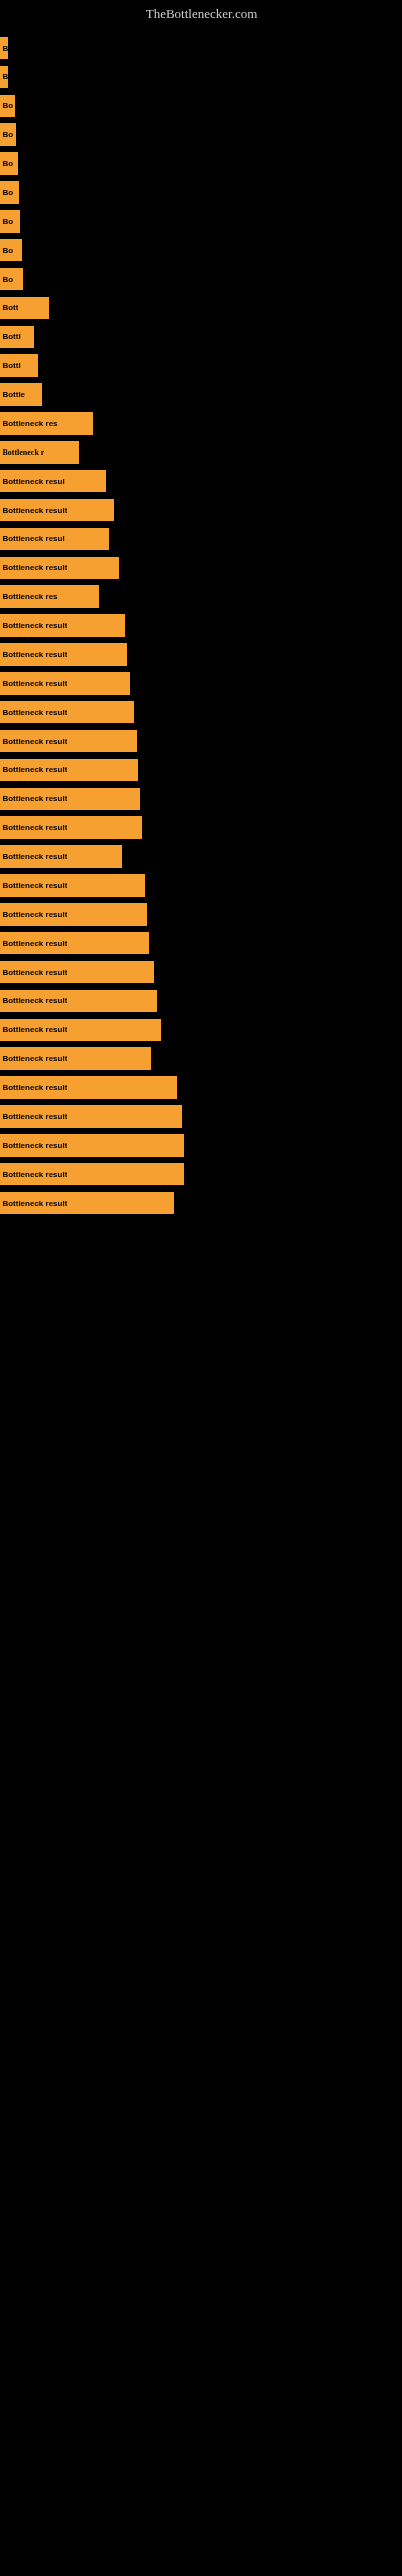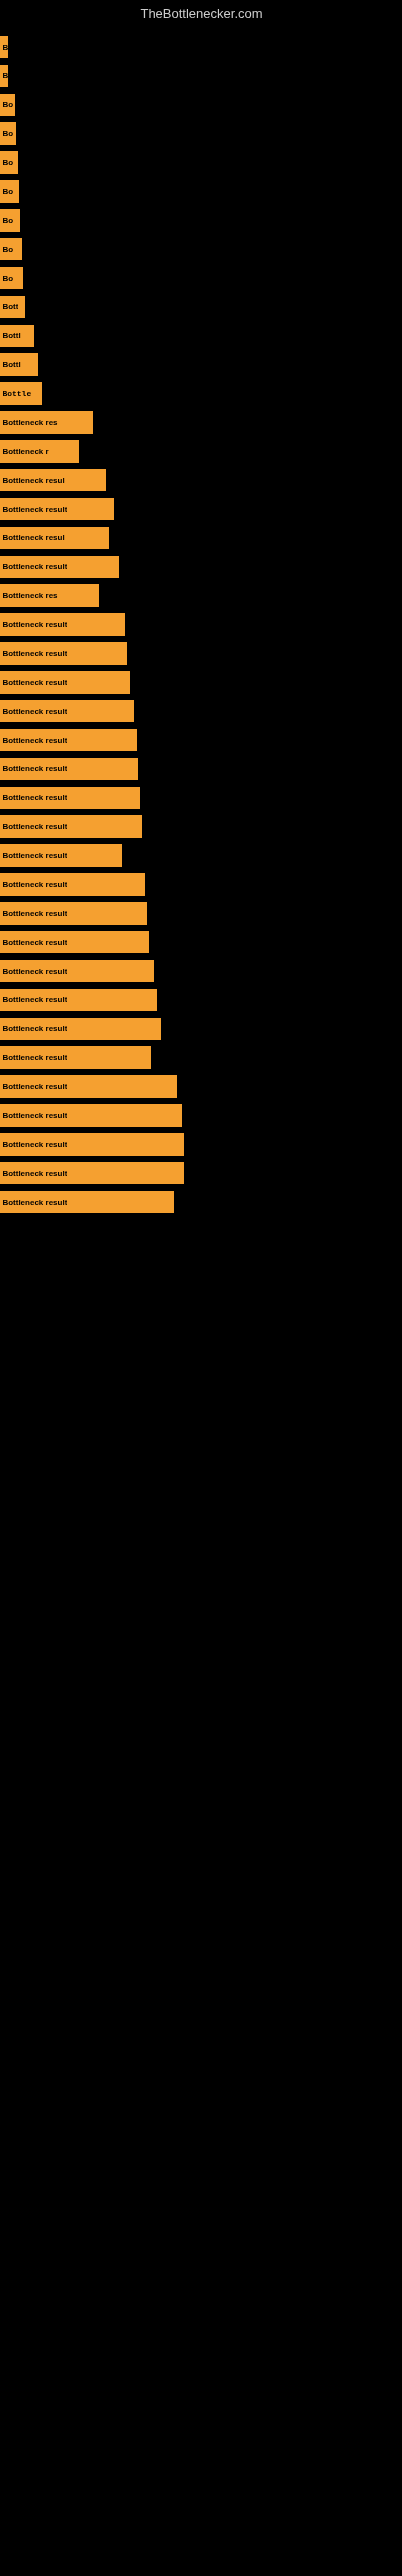--- a/index.html
+++ b/index.html
@@ -16,20 +16,21 @@
       position: relative;
       overflow-x: hidden;
     }
 
     .site-title {
       color: #ccc;
       font-size: 13px;
       text-align: center;
       padding: 6.4px 0 3.2px 0;
       width: 100%;
+      font-family: Liberation Serif, serif;
     }
 
     .bars-container {
       display: flex;
       flex-direction: column;
       gap: 0px;
       padding-top: 8px;
     }
 
     .bar-bg {
@@ -98,46 +99,46 @@
       <div class="bar-bg" style="width: 22px; height: 22.5px;">
         <span class="bar-text">Bo</span>
       </div>
     </div>
     <div class="row-wrapper">
       <div class="bar-bg" style="width: 22.5px; height: 22.5px;">
         <span class="bar-text">Bo</span>
       </div>
     </div>
     <div class="row-wrapper">
-      <div class="bar-bg" style="width: 25px; height: 22.5px; text-align: right;">
+      <div class="bar-bg" style="width: 49px; height: 22.5px; text-align: right;">
         <span class="bar-text">Bott</span>
       </div>
     </div>
     <div class="row-wrapper">
       <div class="bar-bg" style="width: 34px; height: 22.5px;">
         <span class="bar-text">Bottl</span>
       </div>
     </div>
     <div class="row-wrapper">
       <div class="bar-bg" style="width: 38px; height: 22.5px;">
         <span class="bar-text">Bottl</span>
       </div>
     </div>
     <div class="row-wrapper">
-      <div class="bar-bg" style="width: 42px; height: 22.5px; font-family: Liberation Mono, monospace;">
+      <div class="bar-bg" style="width: 42px; height: 22.5px;">
         <span class="bar-text">Bottle</span>
       </div>
     </div>
     <div class="row-wrapper">
       <div class="bar-bg" style="width: 93px; height: 22.5px;">
         <span class="bar-text">Bottleneck res</span>
       </div>
     </div>
     <div class="row-wrapper">
-      <div class="bar-bg" style="width: 79px; height: 22.5px;">
+      <div class="bar-bg" style="width: 79px; height: 22.5px; font-family: Liberation Serif, serif;">
         <span class="bar-text">Bottleneck r</span>
       </div>
     </div>
     <div class="row-wrapper">
       <div class="bar-bg" style="width: 106px; height: 22.5px;">
         <span class="bar-text">Bottleneck resul</span>
       </div>
     </div>
     <div class="row-wrapper">
       <div class="bar-bg" style="width: 114px; height: 22.5px;">

